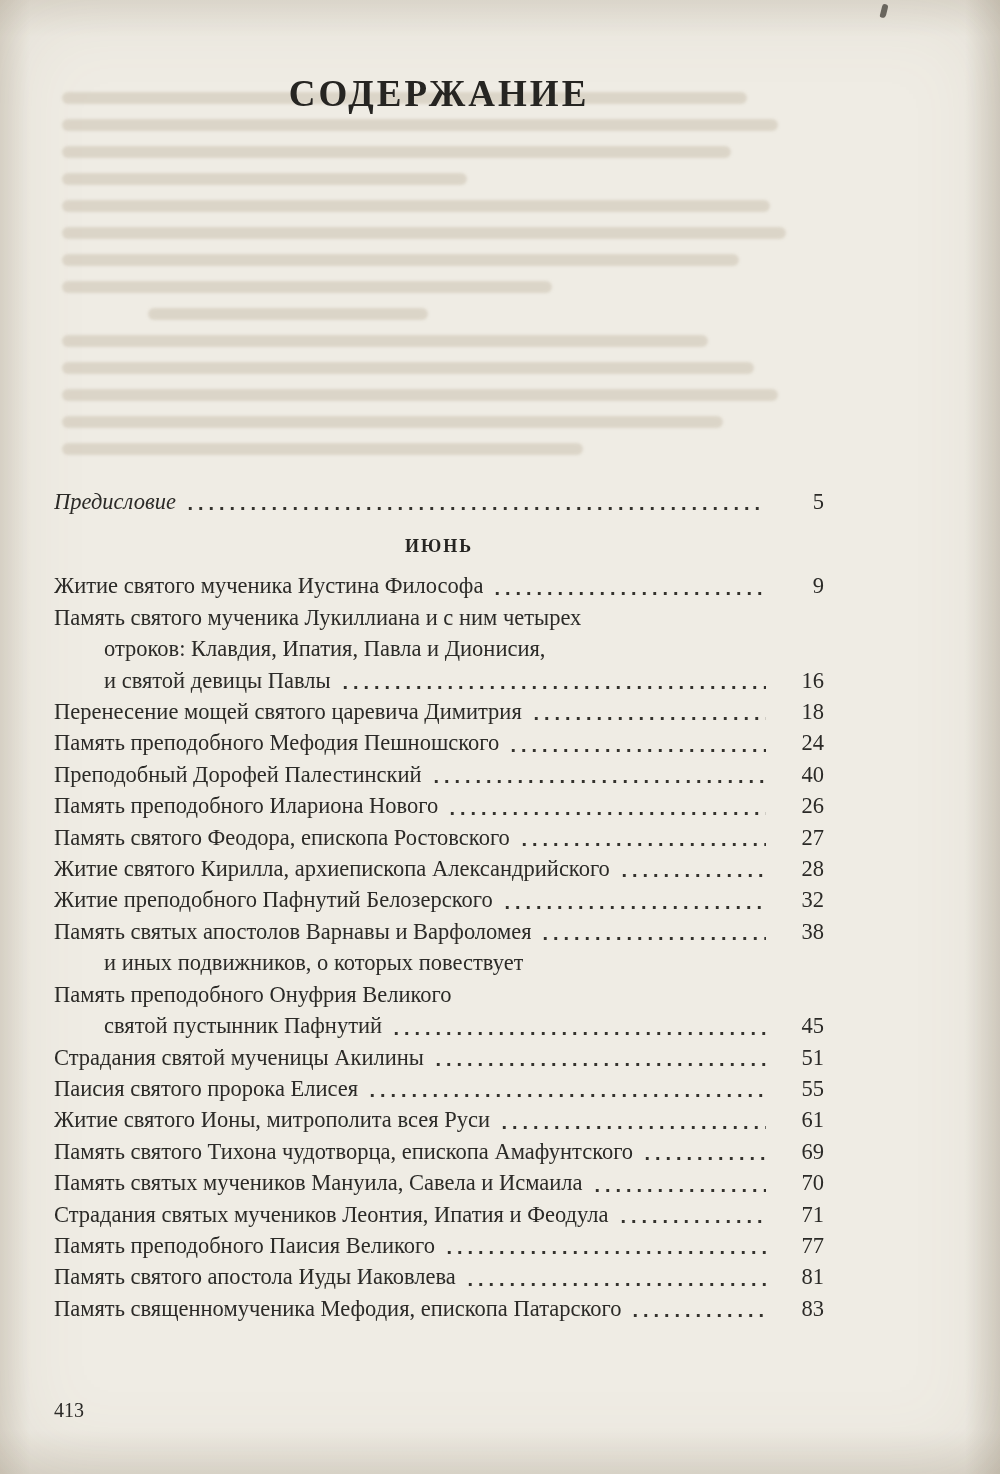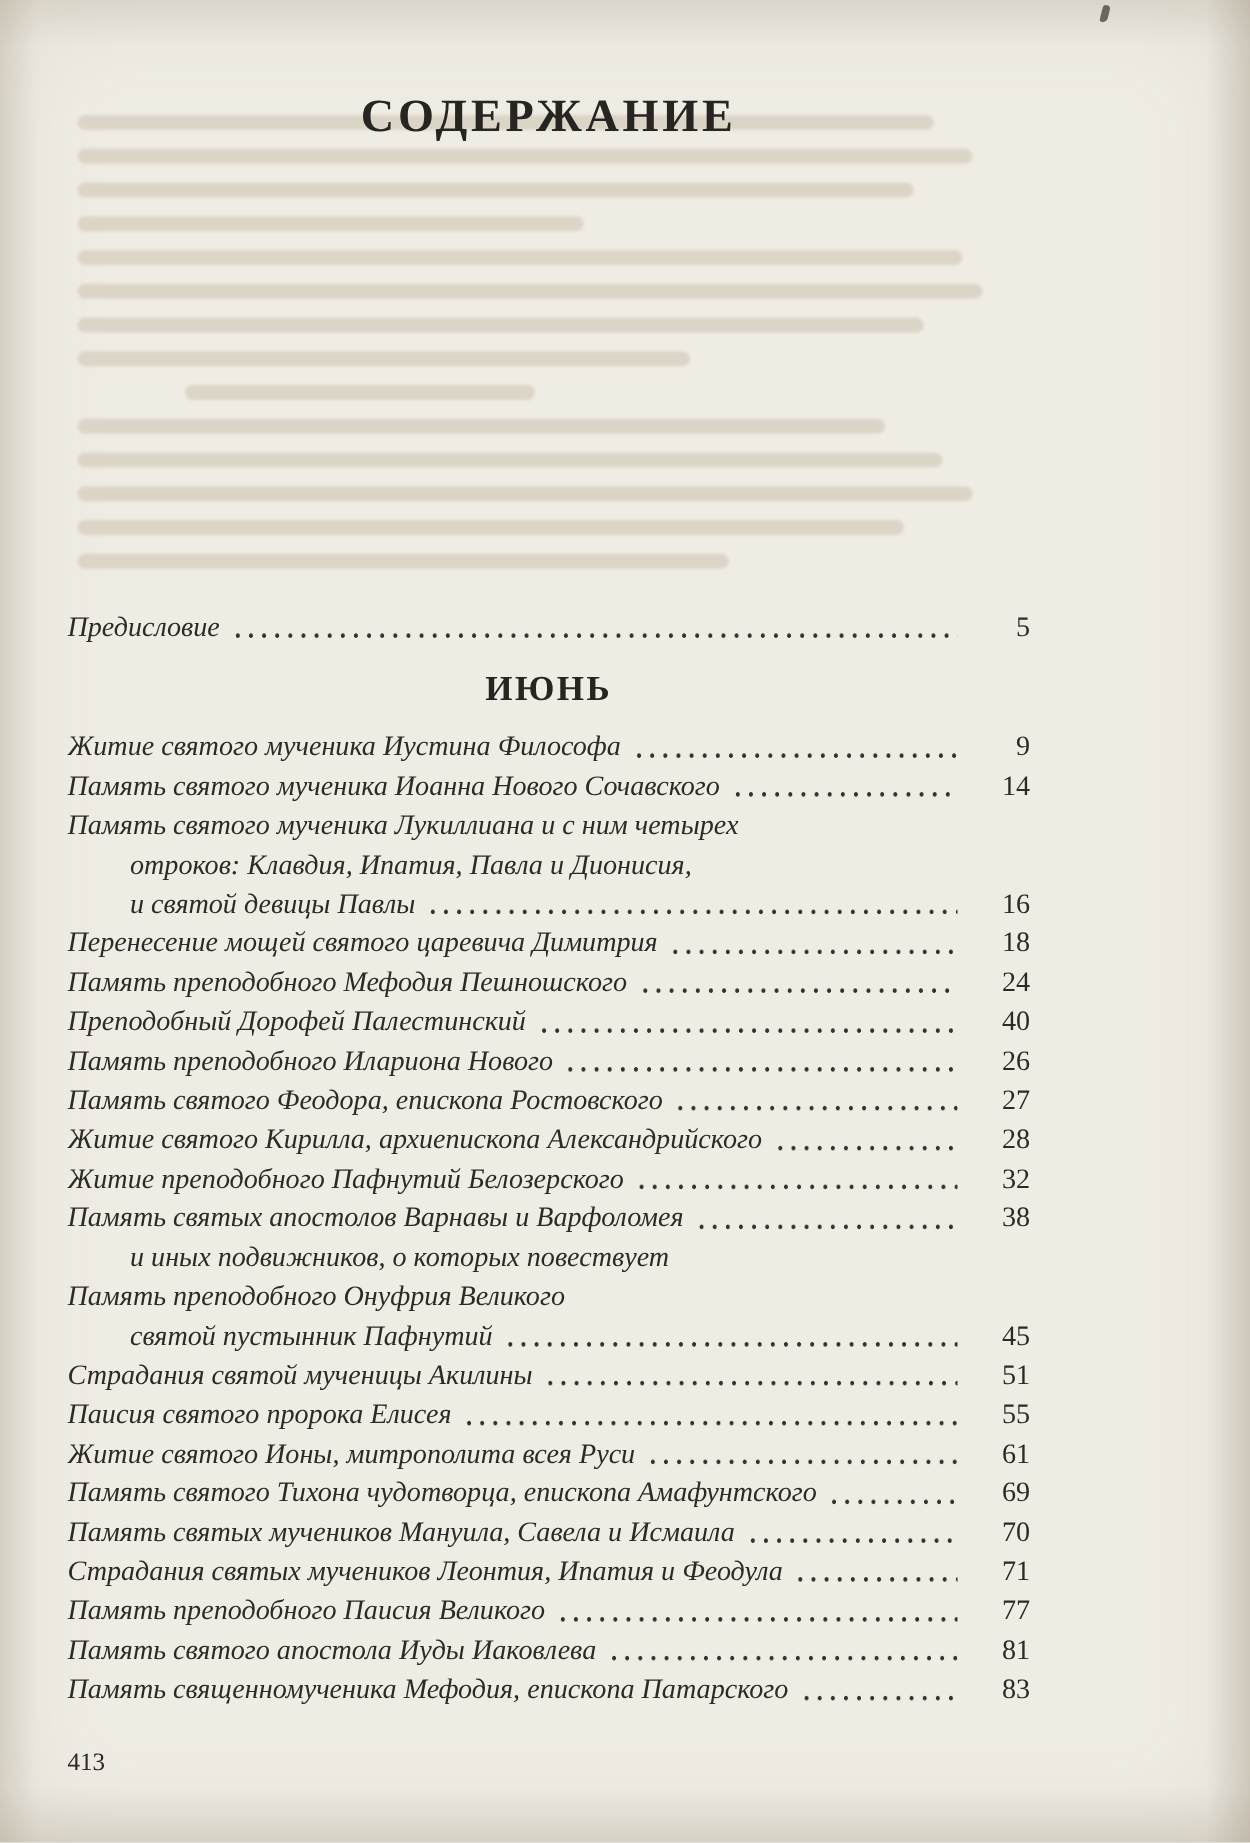--- a/index.html
+++ b/index.html
@@ -52,33 +52,33 @@
   }
 
   .toc{
     position:absolute; left:54px; top:486px; width:770px;
     font-size:22.5px;
   }
   .toc-row{
     display:flex; align-items:baseline;
     line-height:31.4px; white-space:nowrap;justify-content:space-between;
   }
-  .toc-text{ flex:0 1 auto; overflow:hidden;font-style:italic; }
+  .toc-text{ flex:0 1 auto; overflow:hidden; }
   .indent > .toc-text{ padding-left:50px; }
   .leader{
     flex:1 1 0; min-width:0; height:5px;
     align-self:flex-end; margin:0 12px 6px 9px;
     background-image: radial-gradient(circle, #34322d 1.5px, rgba(0,0,0,0) 1.9px);
     background-size:10.5px 5px; background-repeat:repeat-x; background-position:left bottom;
   }
   .toc-page{ flex:0 0 auto; width:46px; text-align:right; }
   .preface-row{ margin-bottom:19px; }
   .preface-row .toc-text{ font-style:italic; }
   .section-heading{
-    text-align:center; font-weight:bold; font-size:28px; letter-spacing:2px;
+    text-align:center; font-weight:bold; font-size:18px; letter-spacing:2px;
     margin-bottom:13px; color:#262522;
   }
   .folio{
     position:absolute; left:54px; top:1399px; width:770px;
     text-align:left; font-size:20px;
   }
 </style>
 </head>
 <body>
 
@@ -112,25 +112,20 @@
 
     <div class="section-heading">ИЮНЬ</div>
 
     <div id="toc-list">
         <div class="toc-row">
           <span class="toc-text">Житие святого мученика Иустина Философа</span>
           <span class="leader"></span>
           <span class="toc-page">9</span>
         </div>
         <div class="toc-row">
-          <span class="toc-text">Память святого мученика Иоанна Нового Сочавского</span>
-          <span class="leader"></span>
-          <span class="toc-page">14</span>
-        </div>
-        <div class="toc-row">
           <span class="toc-text">Память святого мученика Лукиллиана и с ним четырех</span>
         </div>
         <div class="toc-row indent">
           <span class="toc-text">отроков: Клавдия, Ипатия, Павла и Дионисия,</span>
         </div>
         <div class="toc-row indent">
           <span class="toc-text">и святой девицы Павлы</span>
           <span class="leader"></span>
           <span class="toc-page">16</span>
         </div>

